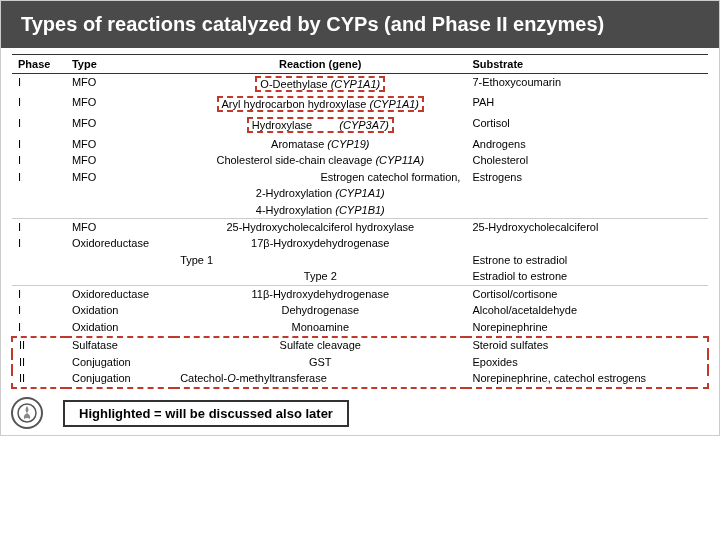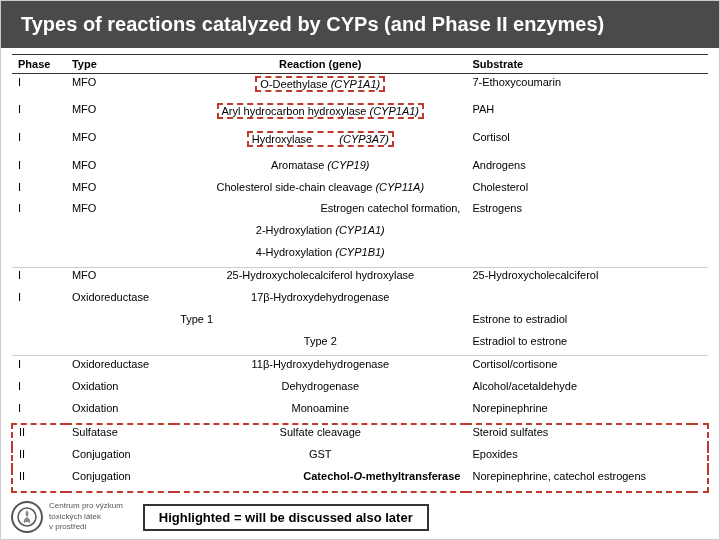--- a/index.html
+++ b/index.html
@@ -6,21 +6,21 @@
     body {
       width: 720px;
       height: 540px;
       font-family: Arial, sans-serif;
       background: #fff;
       overflow: hidden;
     }
 
     .slide {
       width: 720px;
-      height: 540px;
+      height: 436px;
       background: #fff;
       border: 1px solid #ccc;
       display: flex;
       flex-direction: column;
     }
 
     .slide-header {
       background: #4a4a4a;
       color: #fff;
       padding: 12px 20px;
@@ -242,40 +242,35 @@
           <tr>
             <td style="border-left: 2px dashed rgb(192, 57, 43);">II</td>
             <td>Conjugation</td>
             <td style="text-align: center;">GST</td>
             <td>Epoxides</td>
             <td style="border-right: 2px dashed rgb(192, 57, 43);"></td>
           </tr>
           <tr>
             <td style="border-bottom: 2px dashed rgb(192, 57, 43); border-left: 2px dashed rgb(192, 57, 43);">II</td>
             <td style="border-bottom: 2px dashed rgb(192, 57, 43);">Conjugation</td>
-            <td style="text-align: right; border-bottom: 2px dashed rgb(192, 57, 43); font-weight: bold;">Catechol-<span style="font-style:italic">O</span>-methyltransferase</td>
+            <td style="text-align: left; border-bottom: 2px dashed rgb(192, 57, 43);">Catechol-<span style="font-style:italic">O</span>-methyltransferase</td>
             <td style="border-bottom: 2px dashed rgb(192, 57, 43);">Norepinephrine, catechol estrogens</td>
             <td style="border-bottom: 2px dashed rgb(192, 57, 43); border-right: 2px dashed rgb(192, 57, 43);"></td>
           </tr>
         </tbody>
     </table>
   </div>
 
   <div class="slide-footer">
     <div class="logo-area">
       <div class="logo-circle">
         <svg width="22" height="22" viewBox="0 0 22 22">
           <circle cx="11" cy="11" r="9" fill="none" stroke="#555" stroke-width="1.5"></circle>
           <path d="M11 4 Q14 8 11 11 Q8 8 11 4Z" fill="#888"></path>
           <path d="M11 11 Q15 13 14 17 Q11 15 8 17 Q7 13 11 11Z" fill="#888"></path>
         </svg>
       </div>
-      <div class="logo-text">
-        <div>Centrum pro výzkum</div>
-        <div>toxických látek</div>
-        <div>v prostředí</div>
-      </div>
     </div>
     <div class="highlighted-note">
       <span>Highlighted = will be discussed also later</span>
     </div>
   </div>
 </div>
 
 </body></html>

